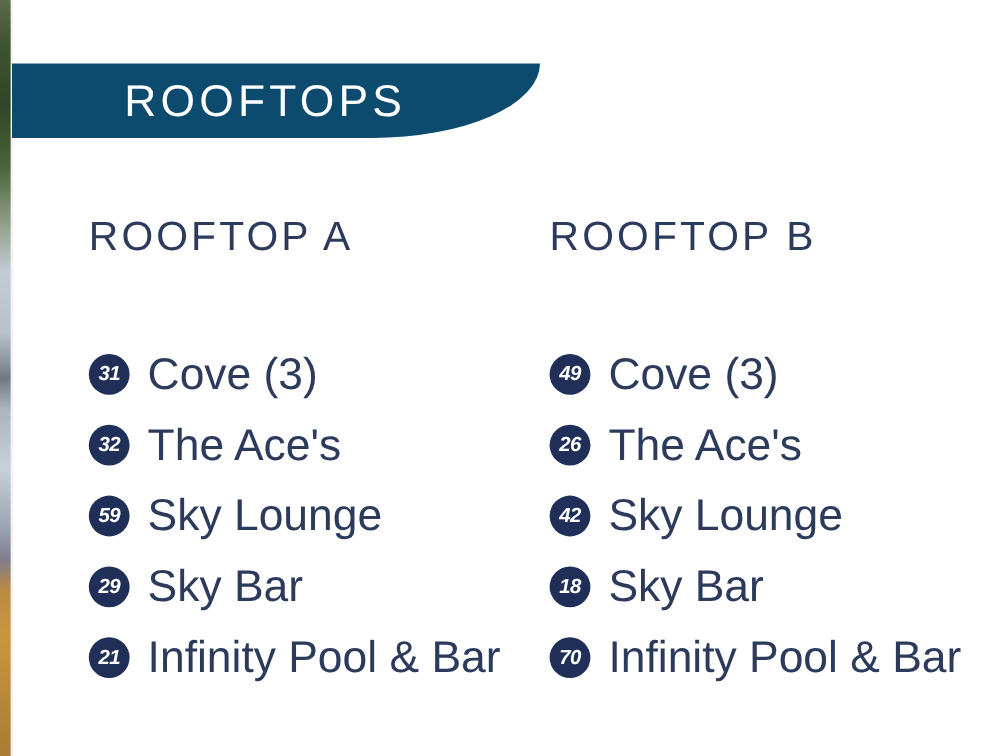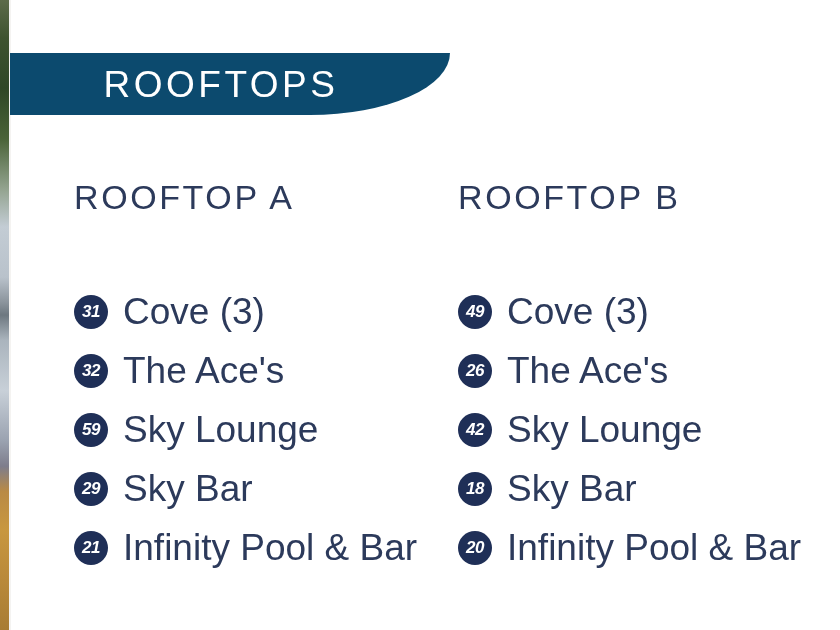--- a/index.html
+++ b/index.html
@@ -186,19 +186,19 @@
       </li>
       <li class="item-row">
         <span class="item-badge">42</span>
         <span class="item-label">Sky Lounge</span>
       </li>
       <li class="item-row">
         <span class="item-badge">18</span>
         <span class="item-label">Sky Bar</span>
       </li>
       <li class="item-row">
-        <span class="item-badge">20</span>
+        <span class="item-badge">70</span>
         <span class="item-label">Infinity Pool &amp; Bar</span>
       </li>
     </ul>
   </div>
 
 </div>
 
 </body></html>

